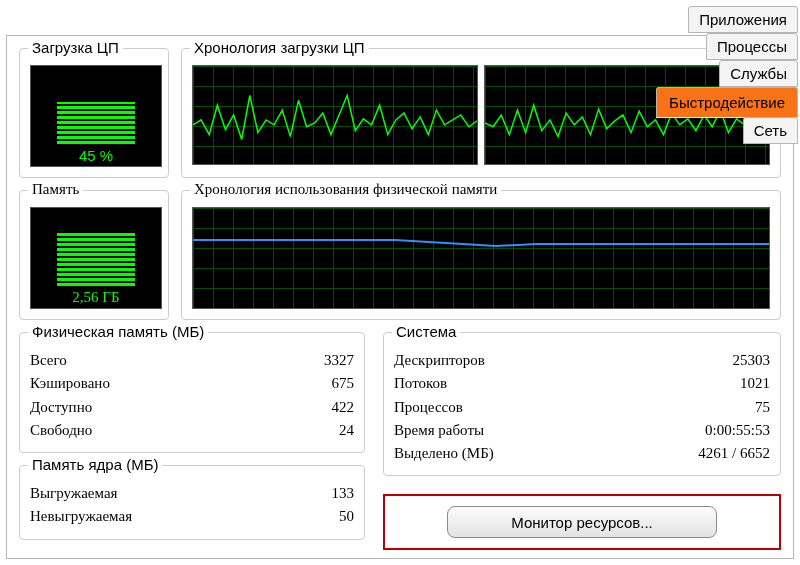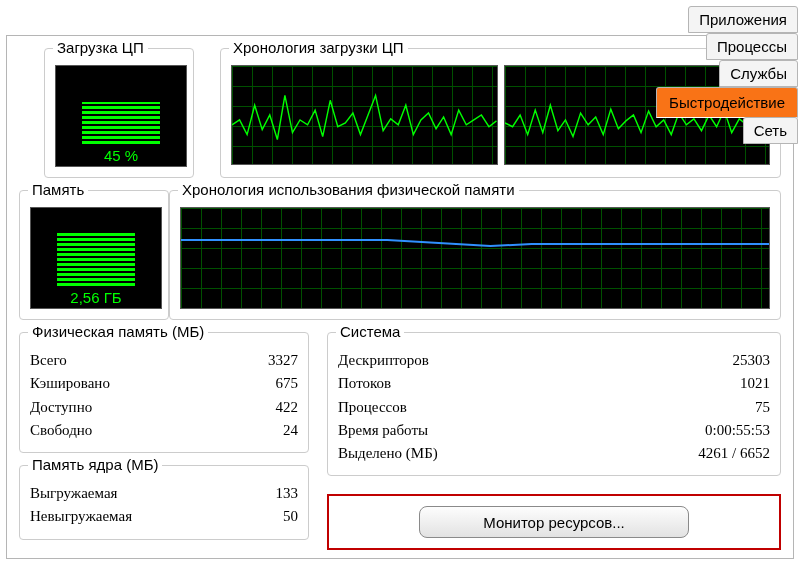--- a/index.html
+++ b/index.html
@@ -45,28 +45,28 @@
   .panel {
     border: 1px solid #b5b5b5;
     margin: 0 6px 6px 6px;
     padding: 12px;
     position: absolute;
     top: 35px;
     left: 0; right: 0; bottom: 0;
   }
   .row1 {
     display: flex;
-    gap: 26px;
+    gap: 12px;
     margin-bottom: 12px;
-    margin-left: 25px;
   }
   .row2 {
     display: flex;
-    gap: 0;
+    gap: 12px;
     margin-bottom: 12px;
+    font-family: Liberation Serif, serif;
   }
   .grp {
     border: 1px solid #cccccc;
     border-radius: 4px;
     position: relative;
     padding: 16px 10px 10px 10px;
     box-sizing: border-box;
   }
   .grp-title {
     position: absolute;
@@ -135,21 +135,21 @@
     height: 100%;
   }
   .timeline-mem {
     height: 100px;
   }
   .row3 {
     display: flex;
     gap: 18px;
   }
   .col-left {
-    width: 290px;
+    width: 346px;
     box-sizing: border-box;
   }
   .col-right {
     flex: 1;
   }
   .stats {
     font-size: 15px;
   }
   .stat-line {
     display: flex;

